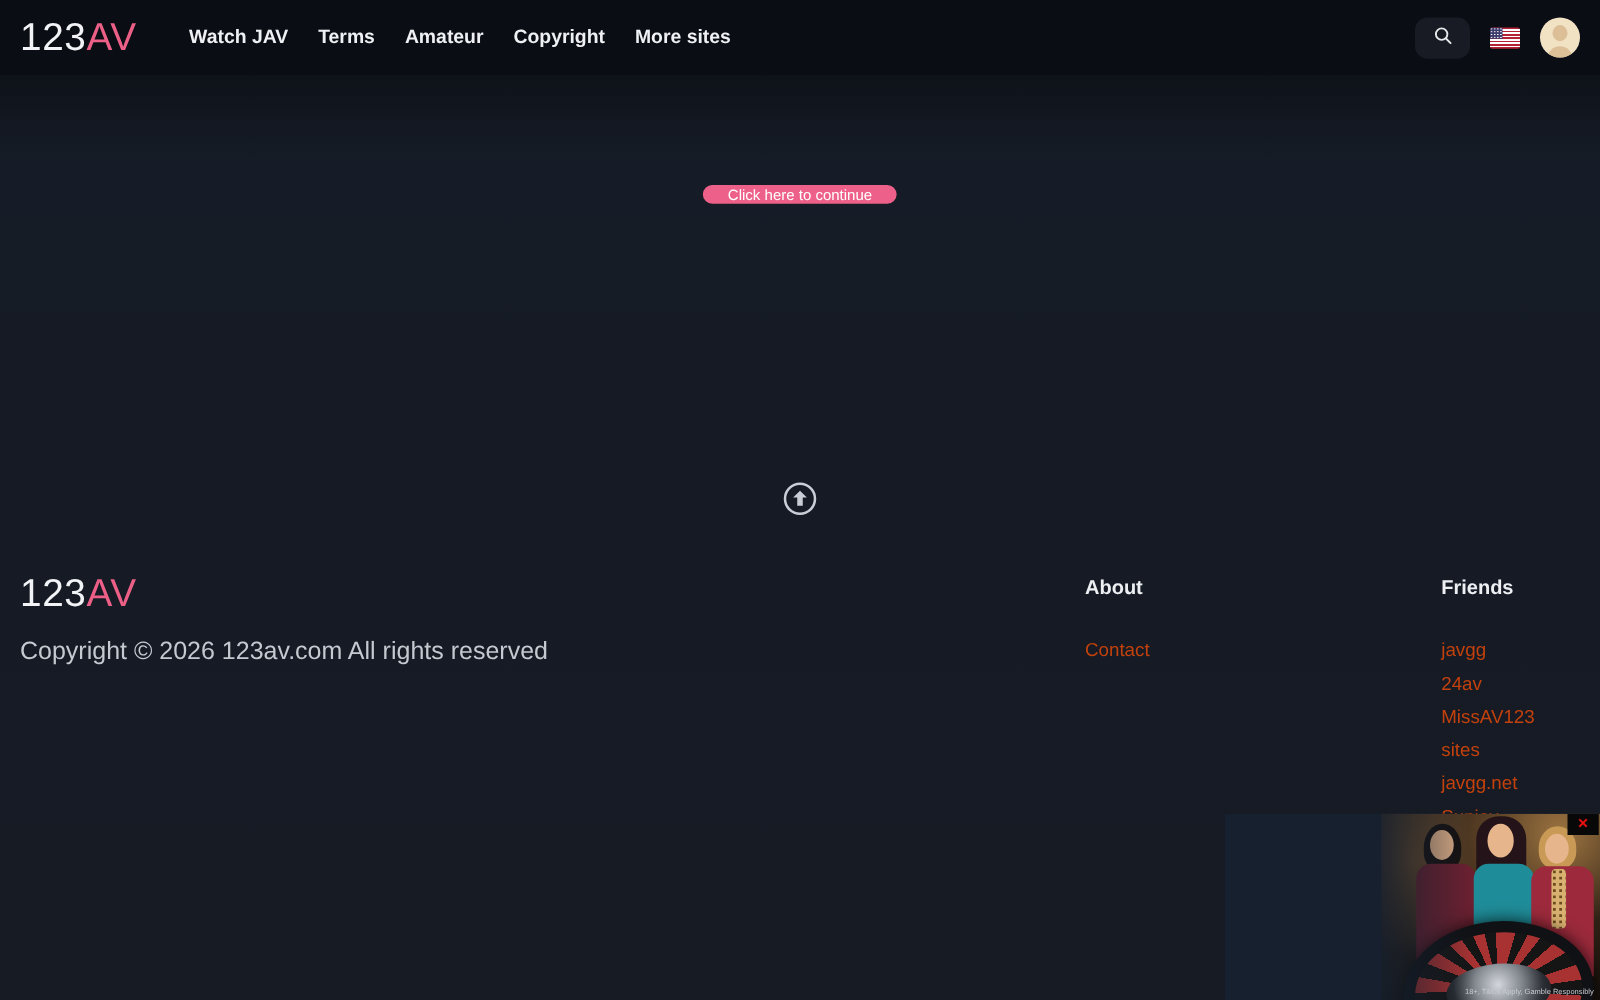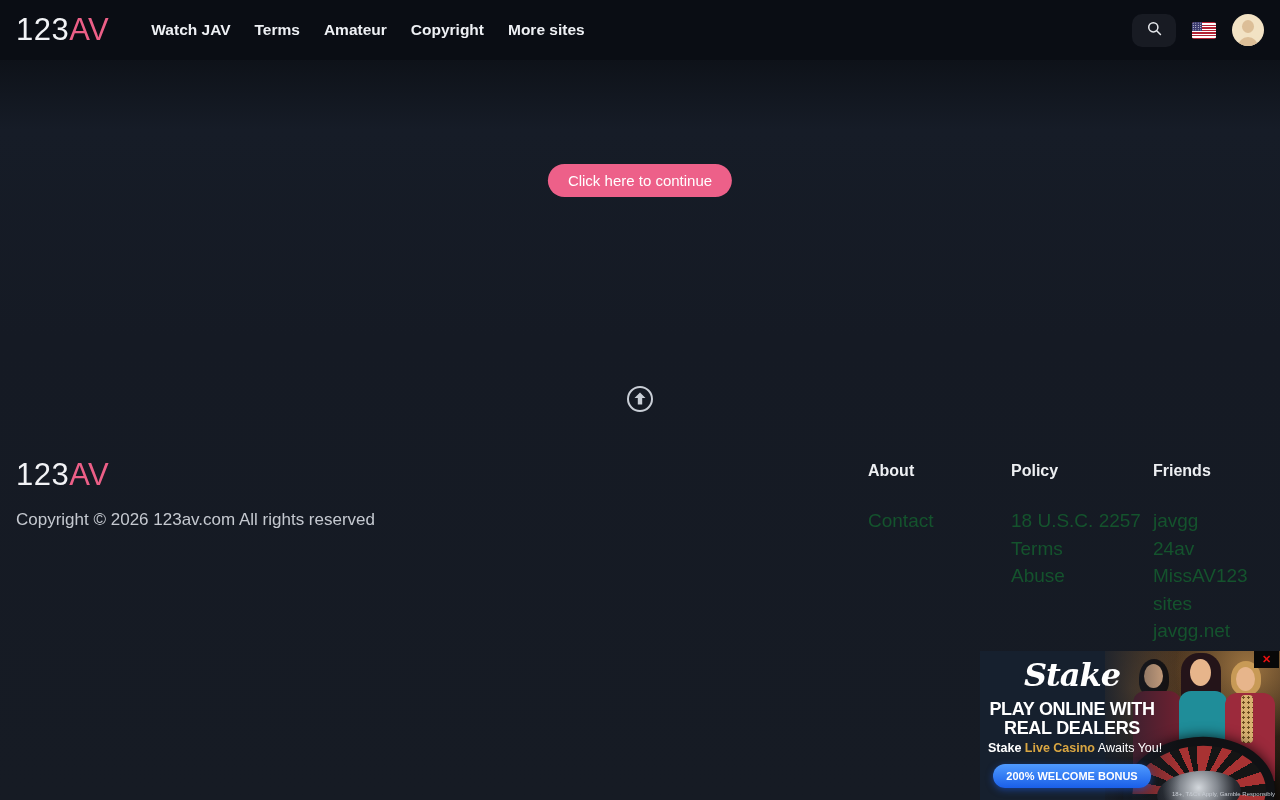--- a/index.html
+++ b/index.html
@@ -29,37 +29,37 @@
     background-image:radial-gradient(#fff 22%, transparent 25%);
     background-size:2.5px 2.25px; }
   .avatar { width:32px; height:32px; border-radius:50%; background:#f2e2c4;
     position:relative; overflow:hidden; cursor:pointer; }
   .avatar::before { content:""; position:absolute; top:6px; left:10px; width:12px; height:13px;
     border-radius:50%; background:#dcbe97; }
   .avatar::after { content:""; position:absolute; bottom:-5px; left:6px; width:20px; height:14px;
     border-radius:10px 10px 0 0; background:#dcbe97; }
 
   
-  .continue-btn { position:absolute; top:164px; left:50%; transform:translateX(-50%);
-    height:33px; padding:0 20px; border:none; border-radius:17px; cursor:pointer;
-    background:#ed6089; color:#ffffff; font-size:15px; font-weight:500;
+  .continue-btn { position:absolute; top:148px; left:50%; transform:translateX(-50%);
+    height:15px; padding:0 20px; border:none; border-radius:17px; cursor:pointer;
+    background:#ed6089; color:#ffffff; font-size:12px; font-weight:500;
     font-family:"Liberation Sans", sans-serif; }
   .top-btn { position:absolute; top:385px; left:50%; transform:translateX(-50%);
     width:28px; height:28px; background:transparent; border:none; cursor:pointer; padding:0; }
 
   
   .footer { position:absolute; top:445px; left:0; width:1280px; height:355px; }
   .f-logo { position:absolute; left:16px; top:12px; font-size:31px; letter-spacing:.5px; }
   .f-logo .l1 { color:#f2f3f6; } .f-logo .l2 { color:#ec5f87; }
-  .copyright { position:absolute; left:16px; top:65px; font-size:17px; color:#c5c9d0; }
+  .copyright { position:absolute; left:16px; top:65px; font-size:20px; color:#c5c9d0; }
   .f-col { position:absolute; top:17px; width:142px; }
   .f-col .col-title { font-size:16px; font-weight:700; color:#edeff2; }
   .f-col ul { list-style:none; margin-top:28px; }
   .f-col li { line-height:26.6px; }
-  .f-col li a { color:#14532d; font-size:19px; }
+  .f-col li a { color:#c2410c; font-size:15px; }
   .col-about { left:868px; } .col-policy { left:1011px; } .col-friends { left:1153px; }
 
   
   .ad { position:absolute; left:980px; top:651px; width:300px; height:149px;
     background:#16202e; overflow:hidden; z-index:10; cursor:pointer; }
   .ad-photo { position:absolute; left:125px; top:0; width:175px; height:149px; z-index:1;
     background:
       radial-gradient(circle at 82% 12%, rgba(235,175,95,.55), transparent 38%),
       radial-gradient(circle at 15% 25%, rgba(190,130,65,.4), transparent 40%),
       radial-gradient(circle at 55% 70%, rgba(90,60,35,.6), transparent 55%),
@@ -154,28 +154,20 @@
   </div>
   <div class="copyright">Copyright © 2026 123av.com All rights reserved</div>
 
   <div class="f-col col-about">
     <div class="col-title">About</div>
     <ul>
       <li><a>Contact</a></li>
     </ul>
   </div>
 
-  <div class="f-col col-policy">
-    <div class="col-title">Policy</div>
-    <ul>
-      <li><a>18 U.S.C. 2257</a></li>
-      <li><a>Terms</a></li>
-      <li><a>Abuse</a></li>
-    </ul>
-  </div>
 
   <div class="f-col col-friends">
     <div class="col-title">Friends</div>
     <ul>
       <li><a>javgg</a></li>
       <li><a>24av</a></li>
       <li><a>MissAV123</a></li>
       <li><a>sites</a></li>
       <li><a>javgg.net</a></li>
       <li><a>Supjav</a></li>
@@ -197,22 +189,15 @@
     </div>
     <div class="fig fig-right">
       <div class="hair"></div>
         <div class="face"></div>
         <div class="torso"></div>
         <div class="scarf"></div>
     </div>
     <div class="wheel"></div>
   </div>
   <div class="ad-fade"></div>
-  <div class="ad-left">
-    <div class="ad-brand">Stake</div>
-    <div class="ad-h1">PLAY ONLINE WITH</div>
-    <div class="ad-h2">REAL DEALERS</div>
-    <div class="ad-tagline"><span class="bold">Stake </span><span class="gold">Live Casino</span><span> Awaits You!</span></div>
-    <button class="ad-cta">200% WELCOME BONUS</button>
-  </div>
   <div class="ad-disclaimer">18+, T&amp;Cs Apply, Gamble Responsibly</div>
   <button class="ad-close">✕</button>
 </aside>
 
 </body></html>

